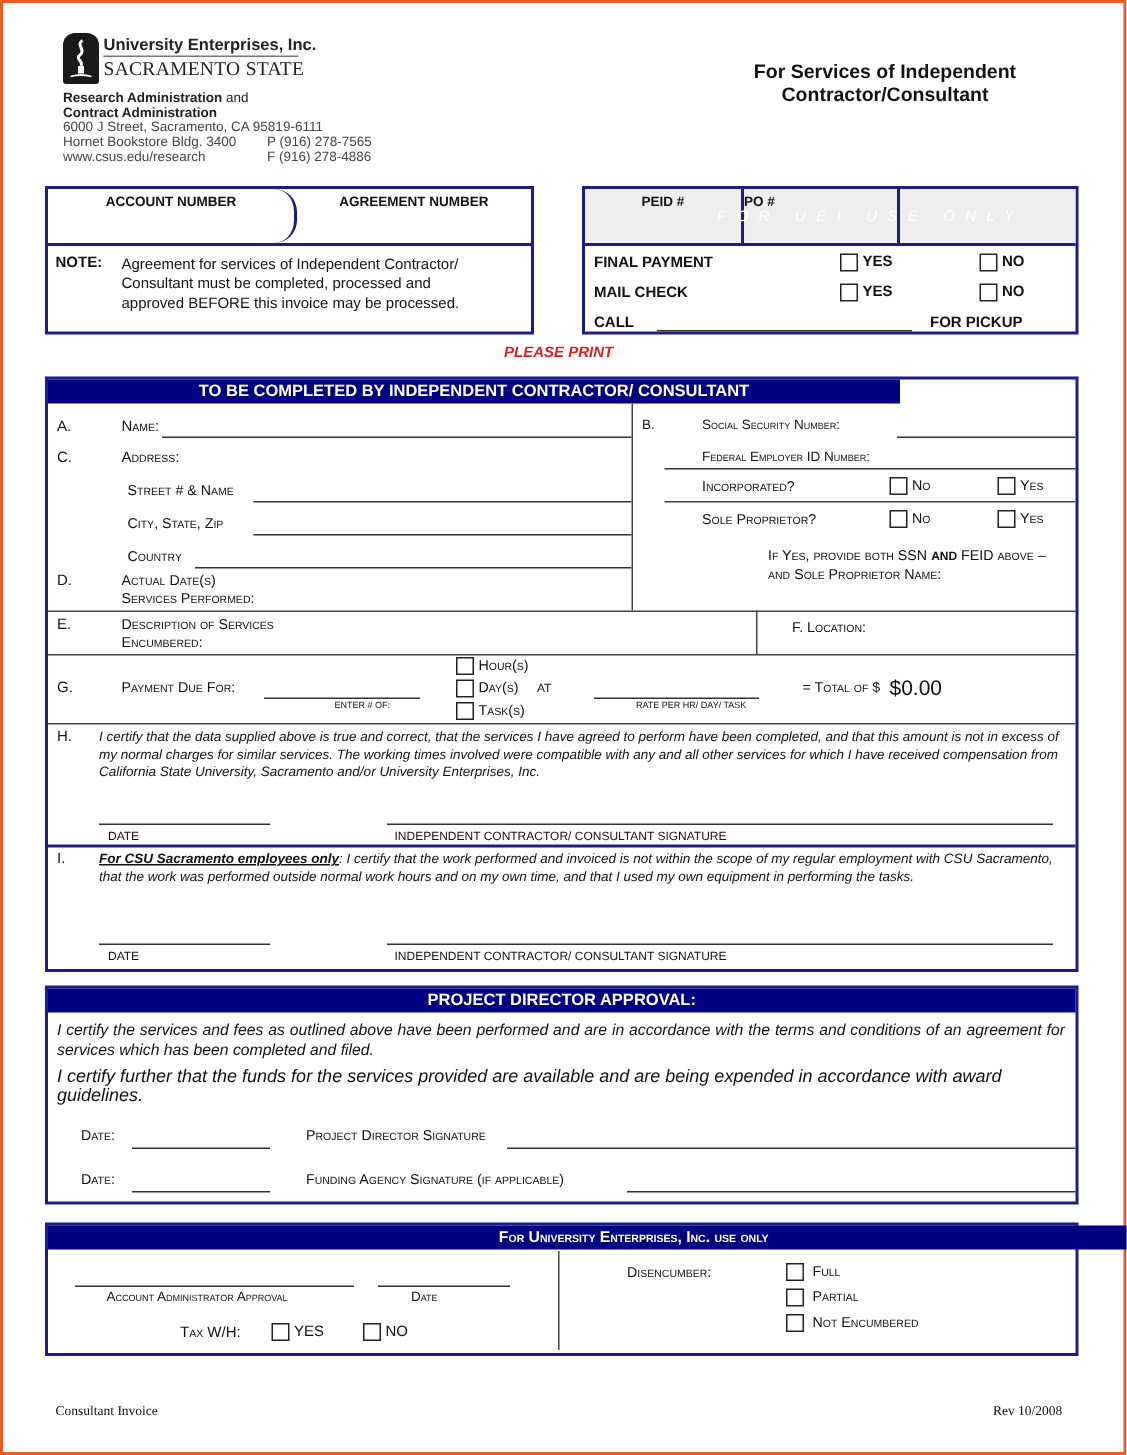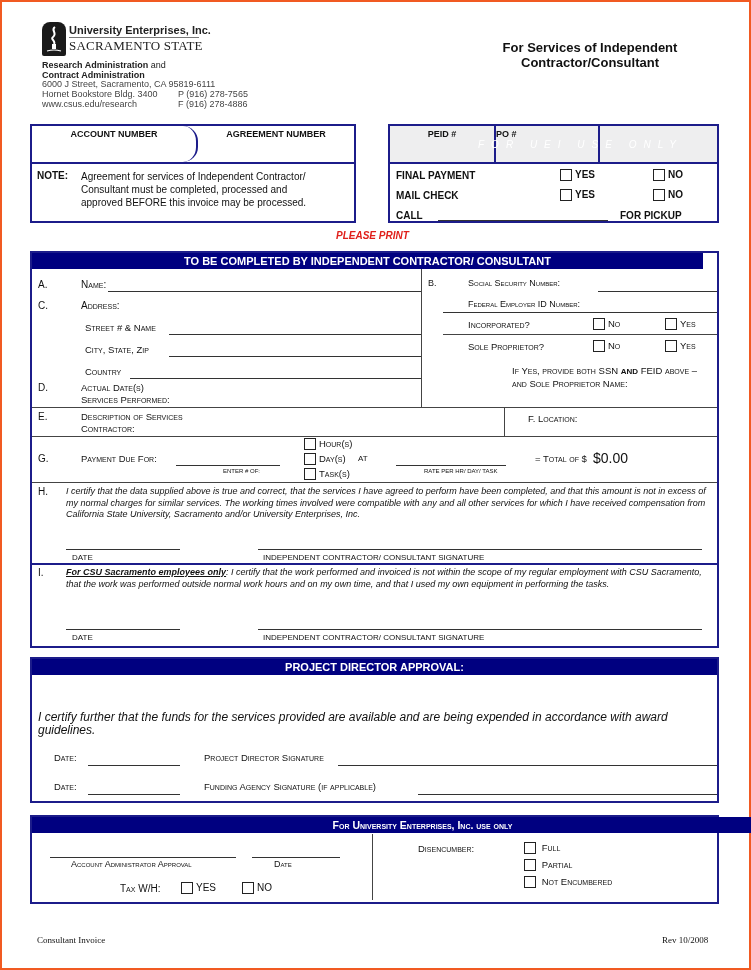--- a/index.html
+++ b/index.html
@@ -81,21 +81,21 @@
   <div class="abs" style="left:170px;top:63px;font-size:10px;font-weight:bold;"><span class="cb"></span><span>YES</span></div>
   <div class="abs" style="left:263px;top:63px;font-size:10px;font-weight:bold;"><span class="cb"></span><span>NO</span></div>
   <div class="abs" style="left:6px;top:84px;font-size:10px;font-weight:bold;">CALL</div>
   <div class="line" style="left:48px;top:94px;width:170px;"></div>
   <div class="abs" style="left:230px;top:84px;font-size:10px;font-weight:bold;">FOR PICKUP</div>
 </div>
 
 <div class="abs" style="left:336px;top:230px;font-size:10px;font-weight:bold;font-style:italic;color:#e0201b;">PLEASE PRINT</div>
 
 <div class="bx" style="left:30px;top:251px;width:689px;height:397px;">
-  <div class="hdr" style="left:0;top:0;width:671px;">TO BE COMPLETED BY INDEPENDENT CONTRACTOR/ CONSULTANT</div>
+  <div class="hdr" style="left:0;top:0;width:568px;">TO BE COMPLETED BY INDEPENDENT CONTRACTOR/ CONSULTANT</div>
 
   <div class="lbl" style="left:6px;top:26px;">A.</div>
   <div class="lbl sc" style="left:33px;top:26px;">Name:</div>
   <div class="line" style="left:76px;top:38px;width:313px;"></div>
 
   <div class="lbl" style="left:6px;top:47px;">C.</div>
   <div class="lbl sc" style="left:33px;top:47px;">Address:</div>
   <div class="lbl sc" style="left:37px;top:69px;font-size:9.5px;">Street # &amp; Name</div>
   <div class="line" style="left:137px;top:81px;width:252px;"></div>
   <div class="lbl sc" style="left:37px;top:91px;font-size:9.5px;">City, State, Zip</div>
@@ -119,21 +119,21 @@
   <div class="hline" style="left:411px;top:81px;width:274px;border-top-color:#444;"></div>
   <div class="lbl sc" style="left:420px;top:88px;font-size:9.5px;">Sole Proprietor?</div>
   <div class="lbl sc" style="left:545px;top:87px;font-size:9.5px;"><span class="cb"></span><span>No</span></div>
   <div class="lbl sc" style="left:617px;top:87px;font-size:9.5px;"><span class="cb"></span><span>Yes</span></div>
   <div class="lbl sc" style="left:464px;top:112px;font-size:9.5px;"><span>If Yes, provide both SSN </span><b style="font-size:8px;">AND</b><span> FEID above –</span></div>
   <div class="lbl sc" style="left:464px;top:125px;font-size:9.5px;">and Sole Proprietor Name:</div>
 
   <div class="hline" style="left:0;top:154px;width:685px;border-top-color:#444;"></div>
   <div class="lbl" style="left:6px;top:158px;">E.</div>
   <div class="lbl sc" style="left:33px;top:158px;font-size:9.5px;">Description of Services</div>
-  <div class="lbl sc" style="left:33px;top:170px;font-size:9.5px;">Contractor:</div>
+  <div class="lbl sc" style="left:33px;top:170px;font-size:9.5px;">Encumbered:</div>
   <div class="vline" style="left:472px;top:154px;height:29px;"></div>
   <div class="lbl sc" style="left:480px;top:160px;font-size:9.5px;">F. Location:</div>
 
   <div class="hline" style="left:0;top:183px;width:685px;border-top-color:#444;"></div>
   <div class="lbl" style="left:6px;top:200px;">G.</div>
   <div class="lbl sc" style="left:33px;top:200px;font-size:9.5px;">Payment Due For:</div>
   <div class="line" style="left:144px;top:212px;width:104px;"></div>
   <div class="lbl sc sm" style="left:175px;top:215px;">ENTER # OF:</div>
   <div class="lbl sc" style="left:256px;top:185px;font-size:9.5px;"><span class="cb"></span><span>Hour(s)</span></div>
   <div class="lbl sc" style="left:256px;top:200px;font-size:9.5px;"><span class="cb"></span><span>Day(s)</span></div>
@@ -156,20 +156,21 @@
   <div class="lbl" style="left:6px;top:314px;">I.</div>
   <div class="abs it" style="left:34px;top:314px;width:648px;font-size:9px;line-height:11.5px;"><b style="text-decoration:underline;">For CSU Sacramento employees only</b><span>: I certify that the work performed and invoiced is not within the scope of my regular employment with CSU Sacramento, that the work was performed outside normal work hours and on my own time, and that I used my own equipment in performing the tasks.</span></div>
   <div class="line" style="left:34px;top:376px;width:114px;"></div>
   <div class="lbl" style="left:40px;top:380px;font-size:8px;">DATE</div>
   <div class="line" style="left:226px;top:376px;width:444px;"></div>
   <div class="lbl" style="left:231px;top:380px;font-size:8px;">INDEPENDENT CONTRACTOR/ CONSULTANT SIGNATURE</div>
 </div>
 
 <div class="bx" style="left:30px;top:657px;width:689px;height:146px;">
   <div class="hdr" style="left:0;top:0;width:685px;">PROJECT DIRECTOR APPROVAL:</div>
+  <div class="abs it" style="left:6px;top:22px;width:672px;font-size:10.5px;line-height:13px;text-align:justify;">I certify the services and fees as outlined above have been performed and are in accordance with the terms and conditions of an agreement for services which has been completed and filed.</div>
   <div class="abs it" style="left:6px;top:52px;width:672px;font-size:12px;line-height:13px;">I certify further that the funds for the services provided are available and are being expended in accordance with award guidelines.</div>
   <div class="lbl sc" style="left:6px;top:93px;font-size:9.5px;">Date:</div>
   <div class="line" style="left:56px;top:106px;width:92px;"></div>
   <div class="lbl sc" style="left:156px;top:93px;font-size:9.5px;">Project Director Signature</div>
   <div class="line" style="left:306px;top:106px;width:379px;"></div>
   <div class="lbl sc" style="left:6px;top:122px;font-size:9.5px;">Date:</div>
   <div class="line" style="left:56px;top:135px;width:92px;"></div>
   <div class="lbl sc" style="left:156px;top:122px;font-size:9.5px;">Funding Agency Signature (if applicable)</div>
   <div class="line" style="left:386px;top:135px;width:299px;"></div>
 </div>

